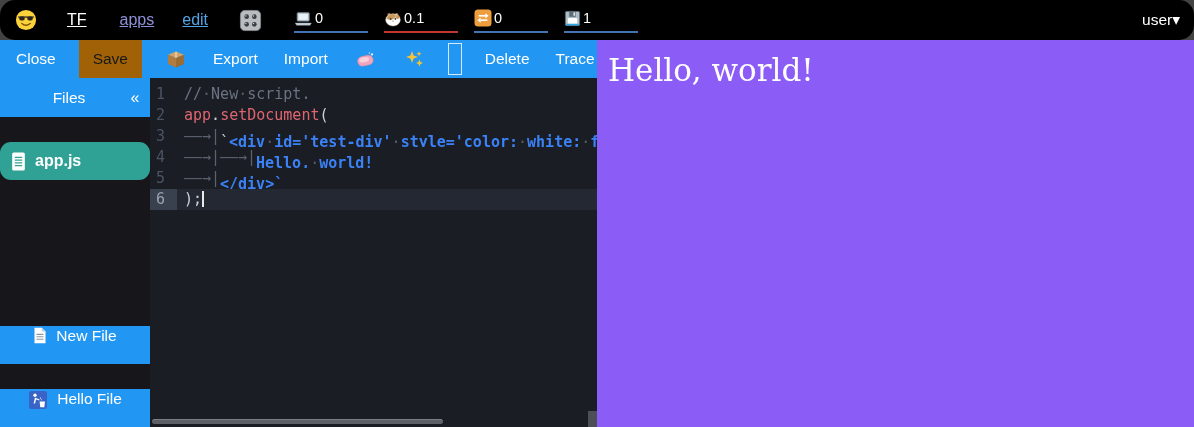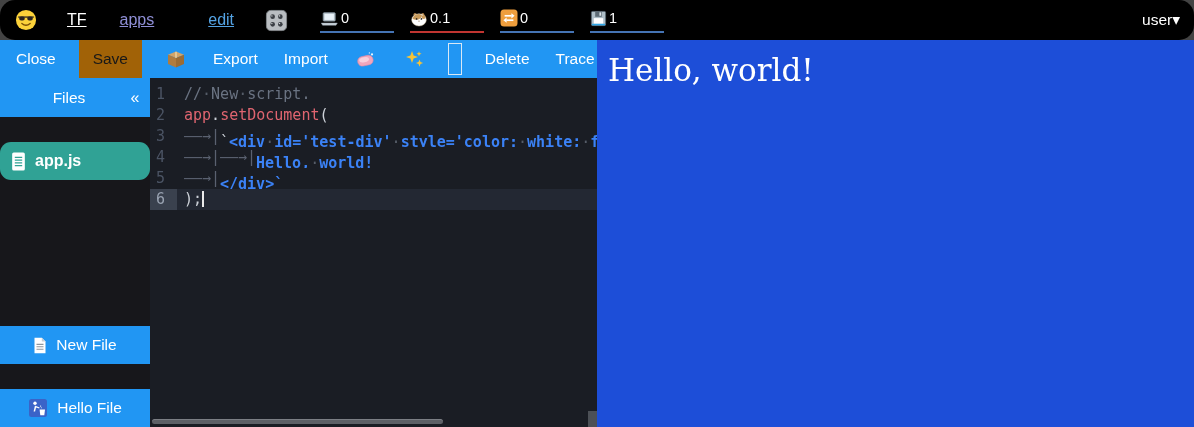--- a/index.html
+++ b/index.html
@@ -12,21 +12,21 @@
 
   
   .topbar {
     height:40px; background:#000000; display:flex; align-items:center;
     padding:0 14px 0 15px;
     border-radius:15px;
   }
   .topbar .logo { margin-right:30px; display:flex; }
   .nav-link { text-decoration:underline; font-size:16px; cursor:pointer; }
   .link-tf   { color:#ffffff; margin-right:33px; }
-  .link-apps { color:#8f8fd6; margin-right:54px; }
+  .link-apps { color:#8f8fd6; margin-right:28px; }
   .link-edit { color:#54a3e4; margin-right:31px; }
   .dice-wrap { margin-right:32px; display:flex; }
   .stat {
     display:flex; align-items:center; width:74px; height:26px;
     border-bottom:2px solid #4574b4; margin-right:16px; padding-bottom:2px;
   }
   .stat.red { border-bottom-color:#c23531; }
   .stat .val { color:#fff; font-size:14.5px; margin-left:2px; }
   .stat svg { flex-shrink:0; }
   .tb-spacer { flex:1; }
@@ -59,21 +59,21 @@
     font-size:15.5px; flex-shrink:0;
   }
   .files-title { flex:1; text-align:center; margin-left:18px; }
   .collapse-btn { width:30px; text-align:center; font-size:16px; color:#fff; cursor:pointer; }
   .file-item {
     height:38px; background:#30a295; color:#fff; display:flex; align-items:center;
     padding-left:11px; gap:9px; font-weight:bold; font-size:16px; cursor:pointer; flex-shrink:0;border-radius:11px;
   }
   .sidebar-fill { flex:1; }
   .side-btn {
-    height:38px; background:#2196f3; color:#fff; display:flex; align-items:center;
+    height:38px; background:#2196f3; color:#fff; display:flex; align-items:flex-start;
     justify-content:center; gap:9px; font-size:15.5px; border:none; cursor:pointer;
     font-family:inherit; flex-shrink:0;
   }
 
   
   .editor {
     flex:1; background:#1a1d24; position:relative; overflow:hidden;
     font-family:"DejaVu Sans Mono","Liberation Mono",monospace; font-size:15px;
   }
   .lines { padding-top:6px; }
@@ -92,21 +92,21 @@
   .tab { color:#5a6170; display:inline-block; width:36px; overflow:hidden; }
   .cursor { display:inline-block; width:2px; height:16px; background:#eaeaea; vertical-align:-3px; }
 
   .hscroll {
     position:absolute; left:2px; bottom:3px; width:291px; height:5px;
     background:#5d6066; border-top:1px solid #7b7e84; border-radius:3px; cursor:pointer;
   }
   .scroll-corner { position:absolute; right:0; bottom:0; width:9px; height:16px; background:#4c5056; }
 
   
-  .preview { flex:1; background:#1d4ed8; min-width:0; }
+  .preview { flex:1; background:#8b5cf6; min-width:0; }
   .preview-text {
     color:#ffffff; font-family:"DejaVu Serif", serif; font-size:31px;
     padding:10px 11px; line-height:1.3;
   }
 </style>
 </head>
 <body>
 
 <div class="topbar">
   <span class="logo">

